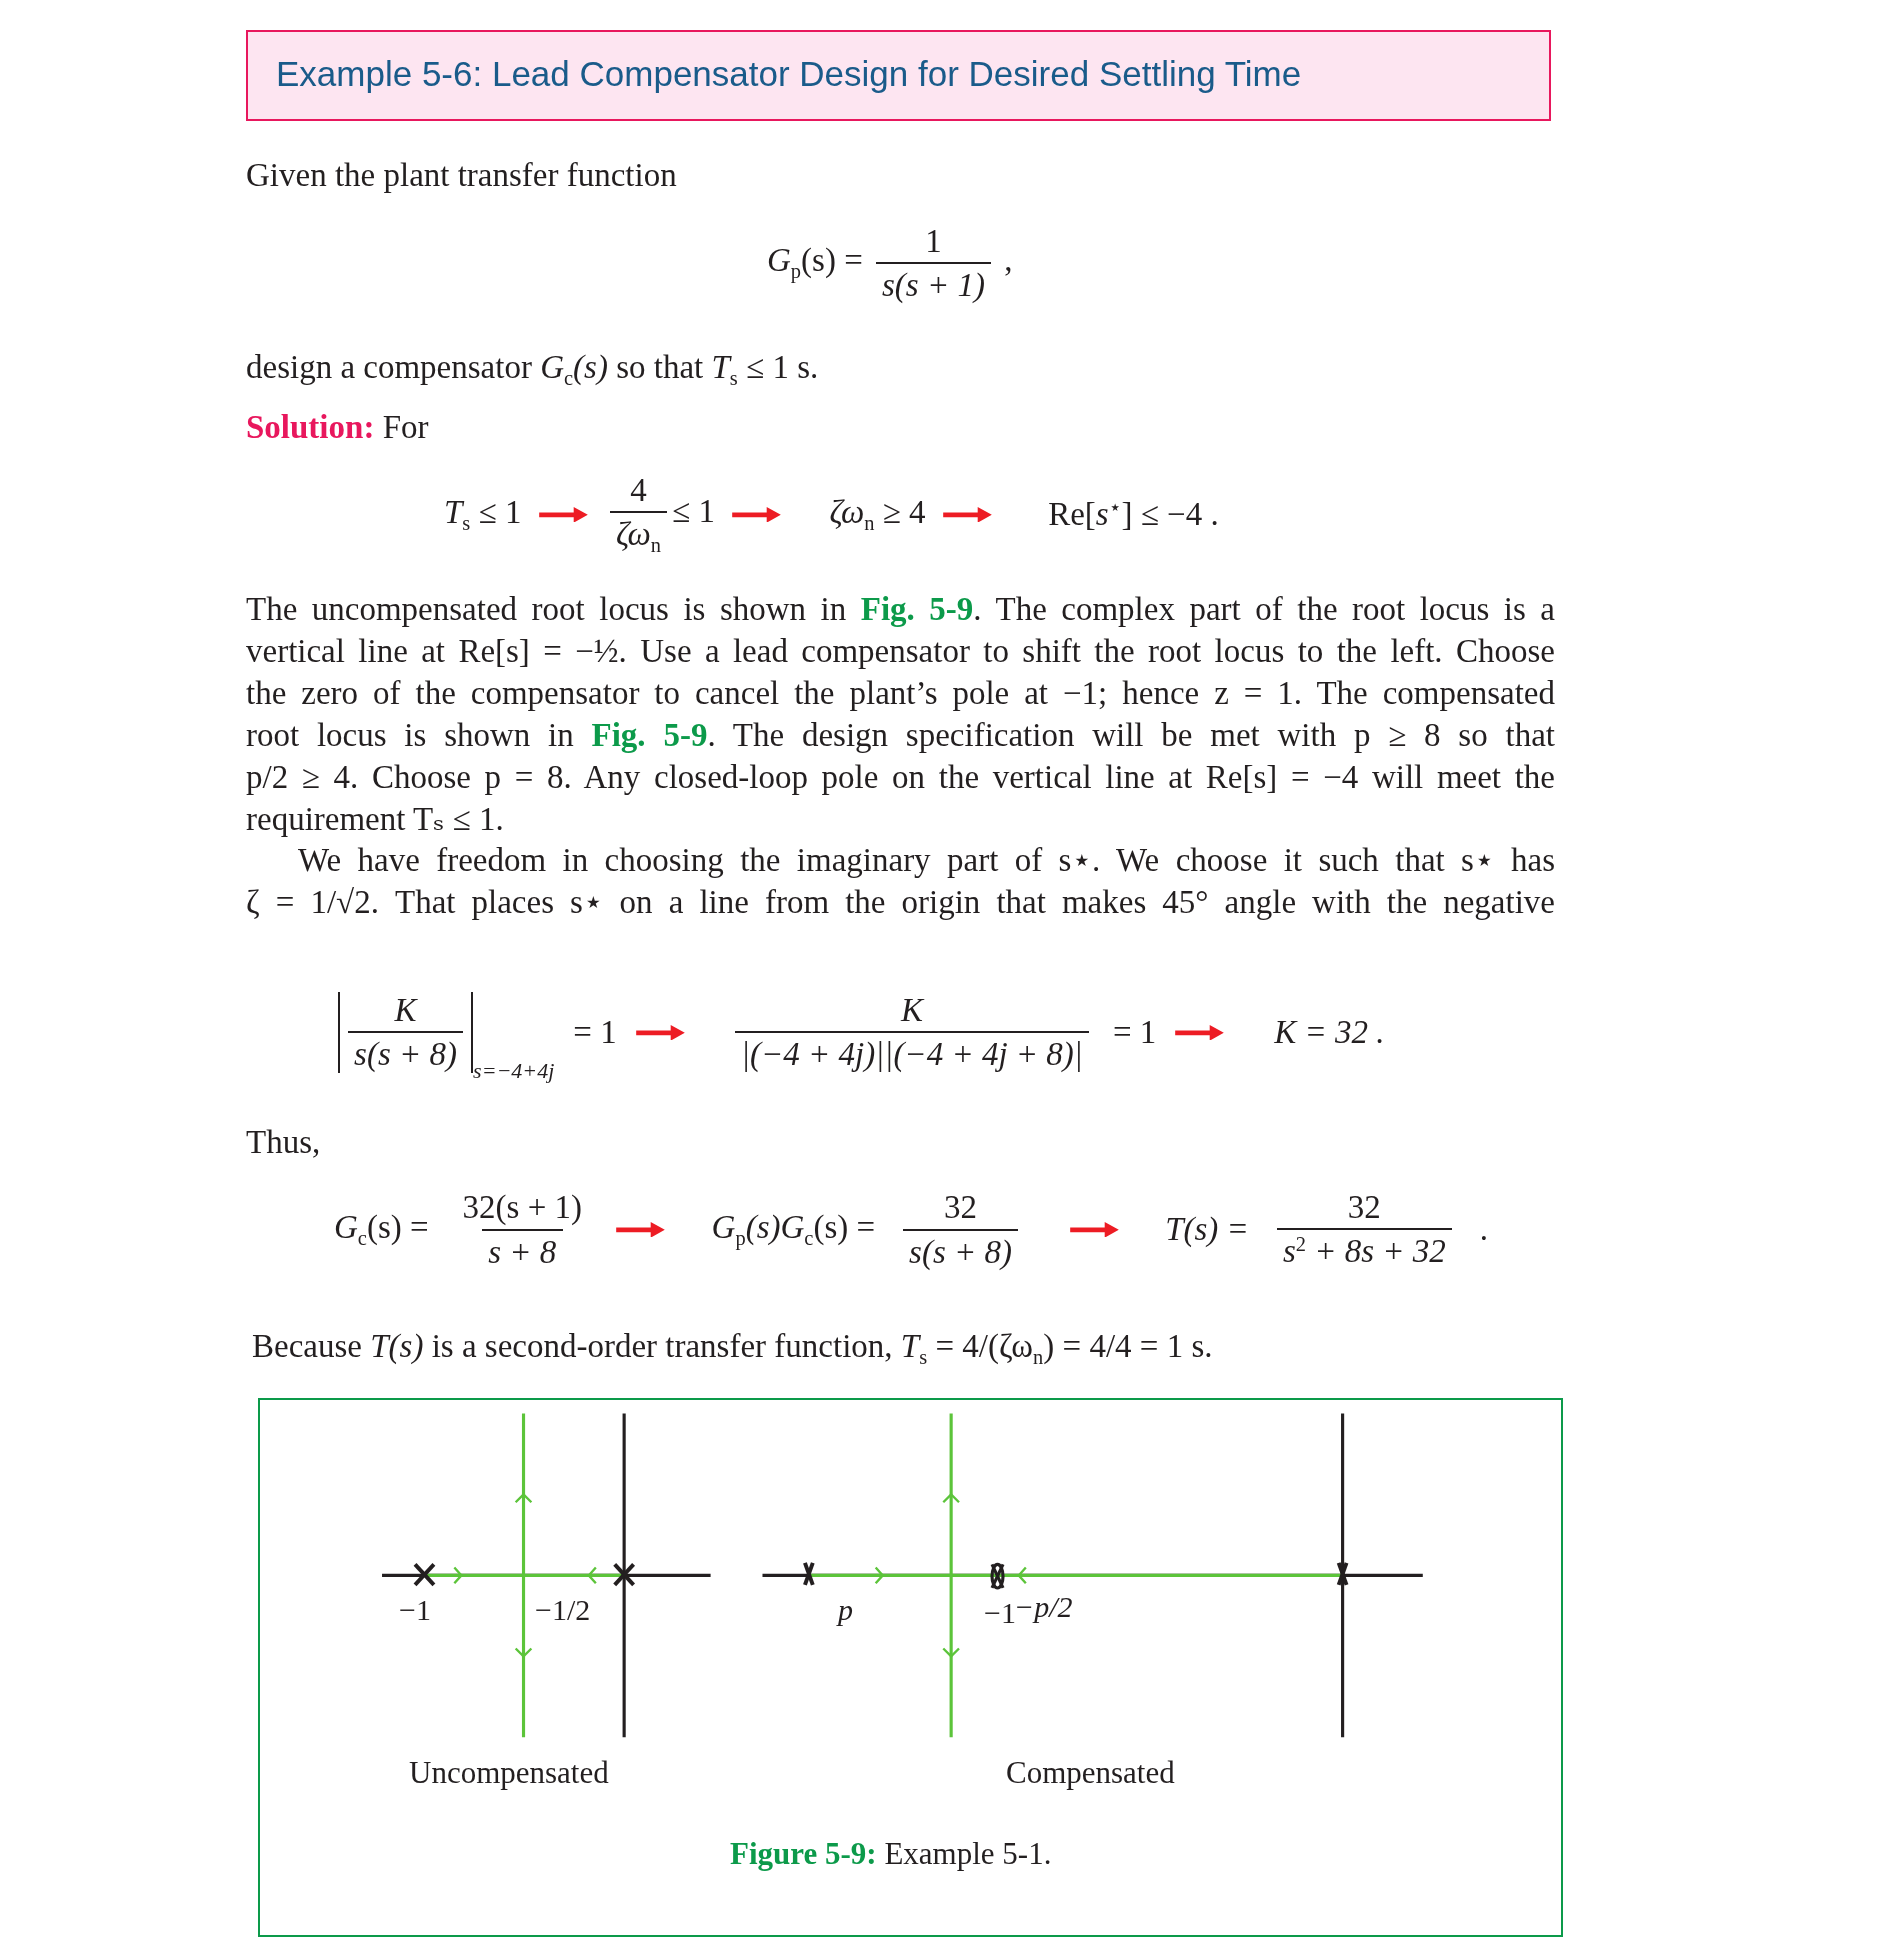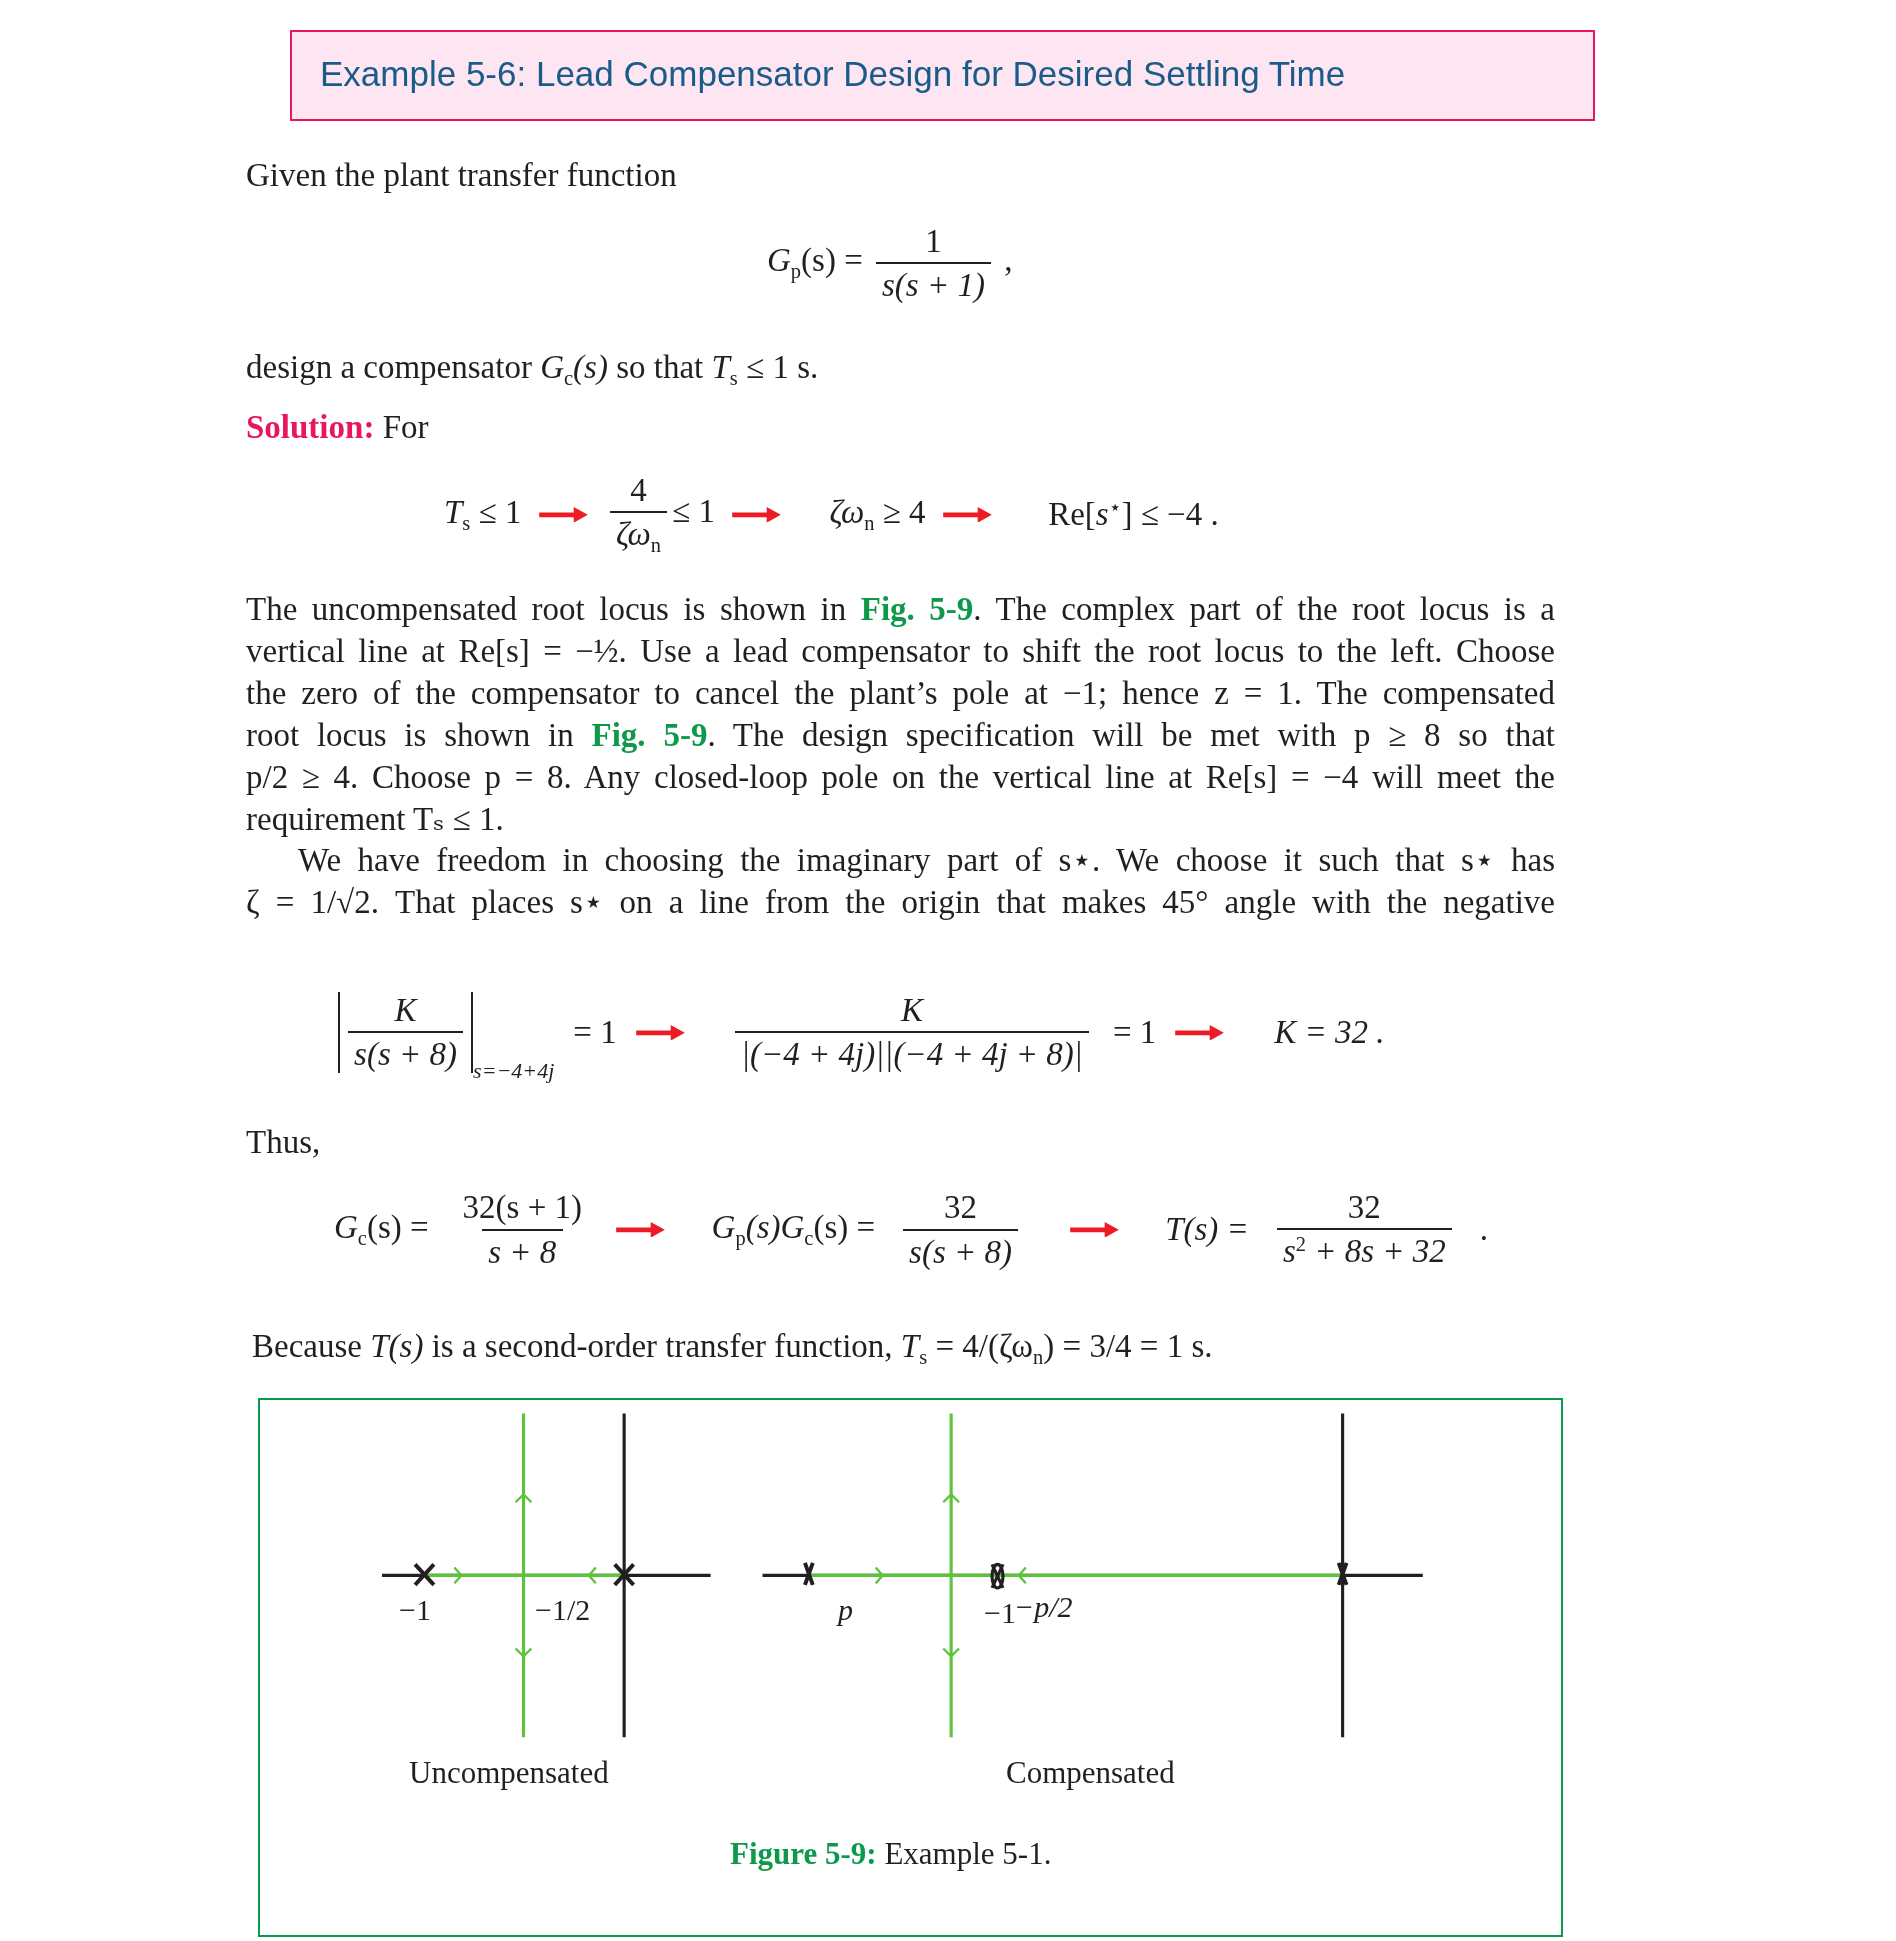--- a/index.html
+++ b/index.html
@@ -1,20 +1,20 @@
 <!DOCTYPE html>
 <html style="font-size:12.6px"><head>
 <meta charset="utf-8">
 <style>
   html, body { margin:0; padding:0; background:#ffffff; }
   body { width:1896px; height:1941px; position:relative; overflow:hidden;
          font-family:"Liberation Serif","DejaVu Serif",serif; color:#231f20; }
   .abs { position:absolute; }
   .title-box { left:246px; top:30px; width:1305px; height:91px; background:#fde5f1;
-               border:2.4px solid #e8175d; box-sizing:border-box;margin-left:44px; }
+               border:2.4px solid #e8175d; box-sizing:border-box; }
   .title-text { position:absolute; left:28px; top:22px; font-family:"Liberation Sans","DejaVu Sans",sans-serif;
                 font-size:35px; color:#1a5b8a; letter-spacing:0px; white-space:nowrap; }
   .para { font-size:33px; line-height:42px; white-space:nowrap; }
   .just { text-align:justify; text-align-last:justify; width:1309px; }
   .it { font-style:italic; }
   .sub { font-size:0.62em; vertical-align:-0.35em; font-style:normal; }
   .sup { font-size:0.62em; vertical-align:0.55em; font-style:normal; }
   .fig-link { color:#0c9a4a; font-weight:bold; }
   .sol { color:#e8175d; font-weight:bold; }
   .eq { font-size:33px; white-space:nowrap; }
@@ -134,21 +134,21 @@
     </svg>
   <span class="it" style="margin-left:23.6px;">T(s) =</span>
   <span class="frac">
     <span class="num">32</span>
     <span class="den"><span class="it">s</span><span class="sup">2</span><span class="it"> + 8s + 32</span></span>
   </span>
   <span>.</span>
 </div>
 
 <div class="abs para" style="left:252px; top:1325px;">
-  <span>Because </span><span class="it">T(s)</span><span> is a second-order transfer function, </span><span class="it">T</span><span class="sub">s</span><span> = 4/(ζω</span><span class="sub">n</span><span>) = 3/4 = 1 s.</span>
+  <span>Because </span><span class="it">T(s)</span><span> is a second-order transfer function, </span><span class="it">T</span><span class="sub">s</span><span> = 4/(ζω</span><span class="sub">n</span><span>) = 4/4 = 1 s.</span>
 </div>
 
 <div class="abs fig-box"></div>
 
 <svg class="abs" style="left:0; top:0;" width="1896" height="1941" viewBox="0 0 2412 2469">
 
   <g>
     <line x1="486" y1="2004" x2="904" y2="2004" stroke="#231f20" stroke-width="4"></line>
     <line x1="794" y1="1798" x2="794" y2="2210" stroke="#231f20" stroke-width="4"></line>
     <line x1="540" y1="2004" x2="794" y2="2004" stroke="#5cc43a" stroke-width="4"></line>

